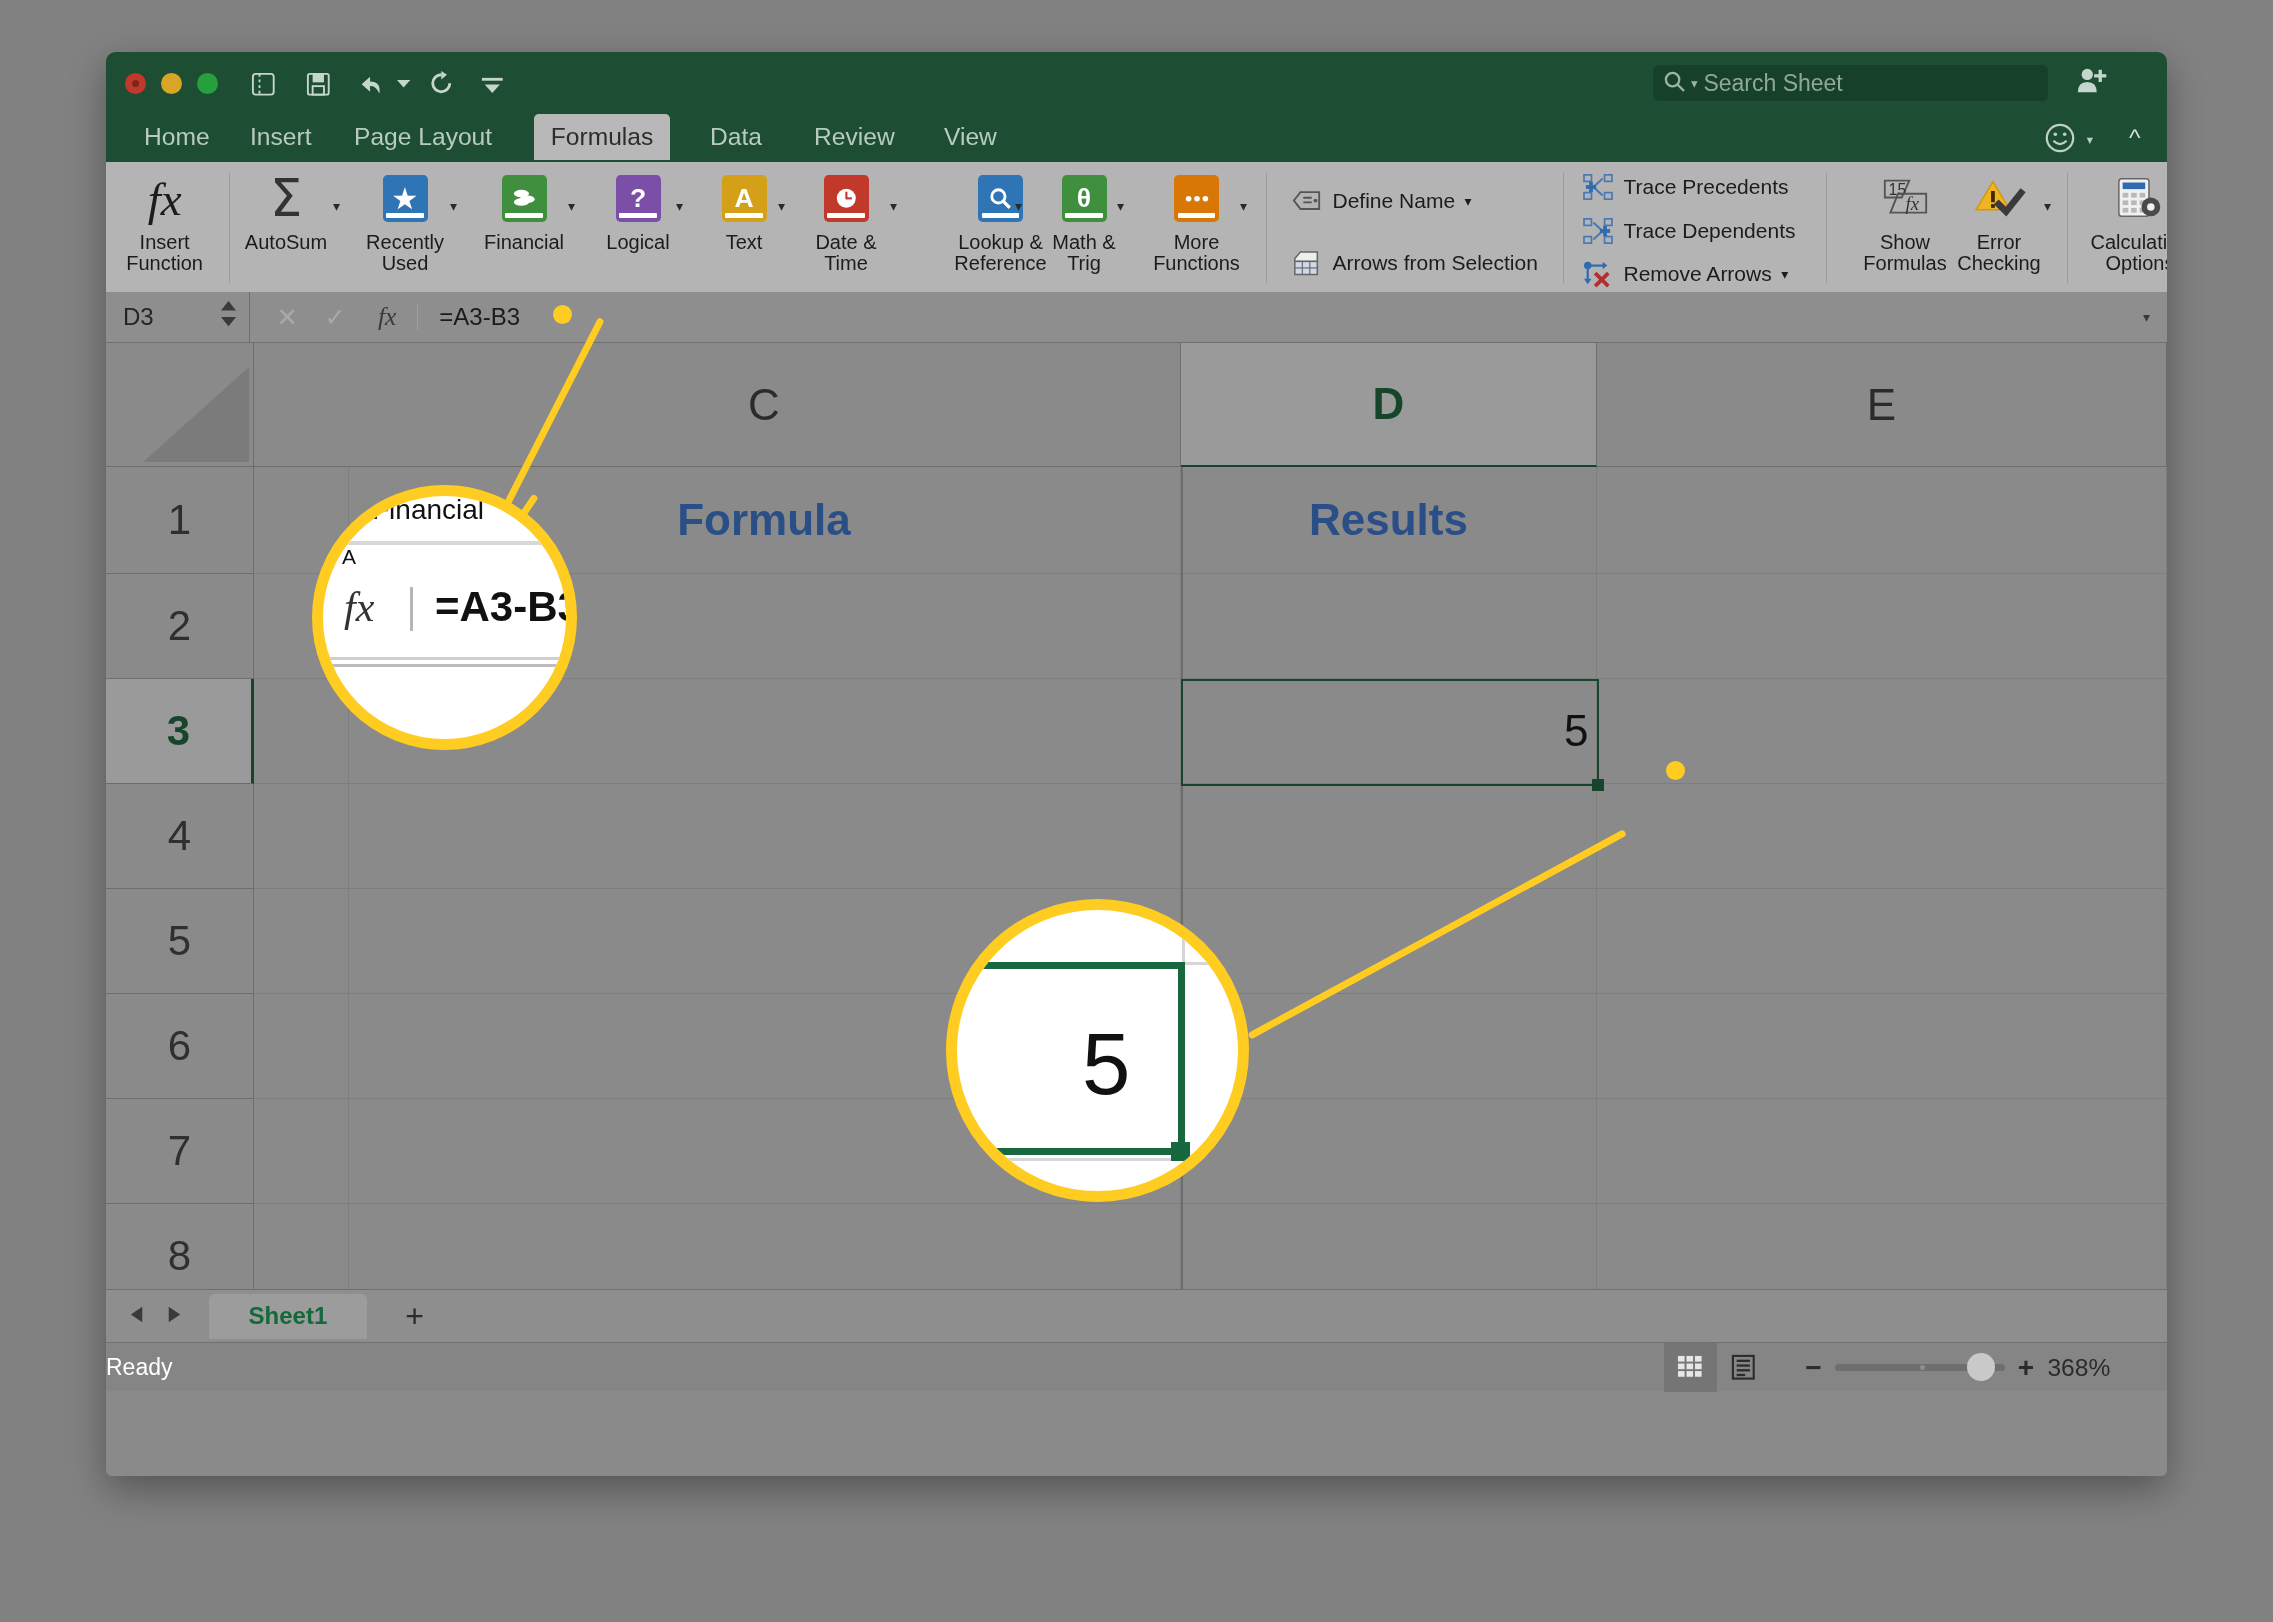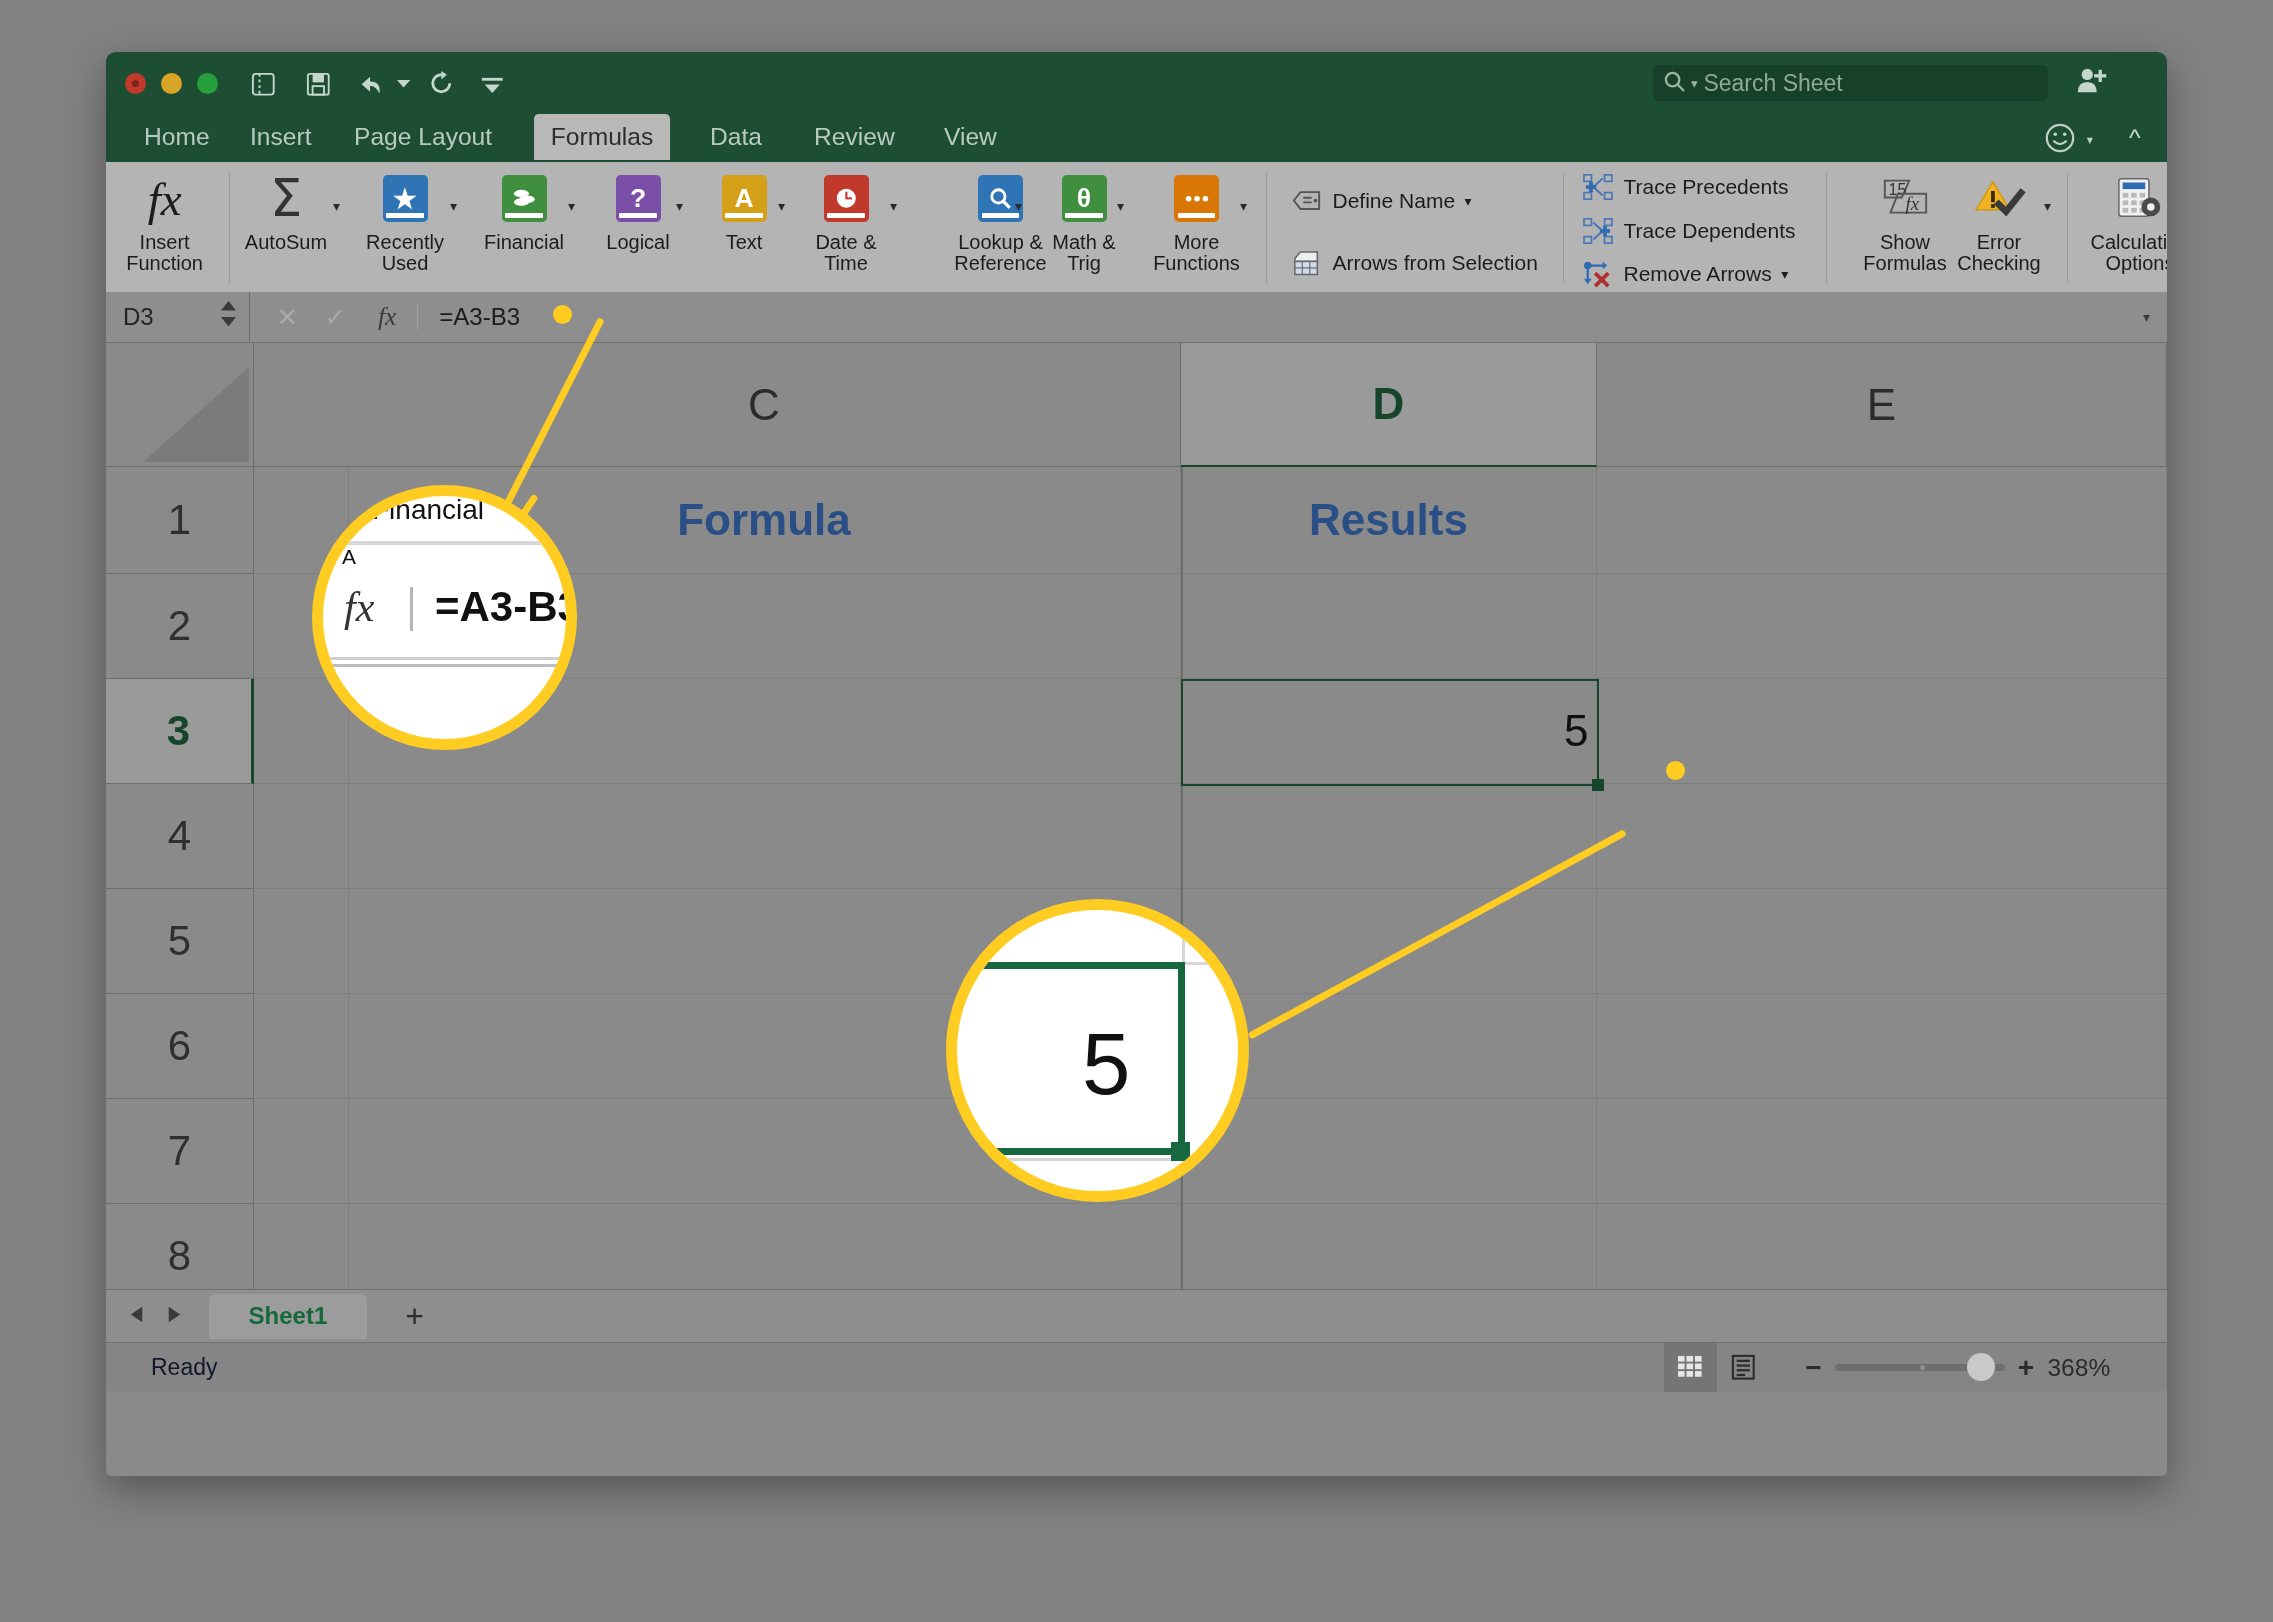--- a/index.html
+++ b/index.html
@@ -284,21 +284,21 @@
 
   
   #statusbar {
     position: relative;
     height: 49px;
     background: #858585;
     border-top: 0.9px solid #707070;
     display: flex; align-items: center;
   }
   #status-text {
-    margin-left: 45px; font-size: 23px; color: #0f172a;
+    font-size: 23px; color: #ffffff;
   }
   #viewbtns {
     position: absolute; right: 397px; top: 0; height: 49px;
     display: flex; align-items: center;
   }
   .viewbtn {
     width: 53px; height: 49px;
     display: flex; align-items: center; justify-content: center;
     color: #e6e6e6;
   }

